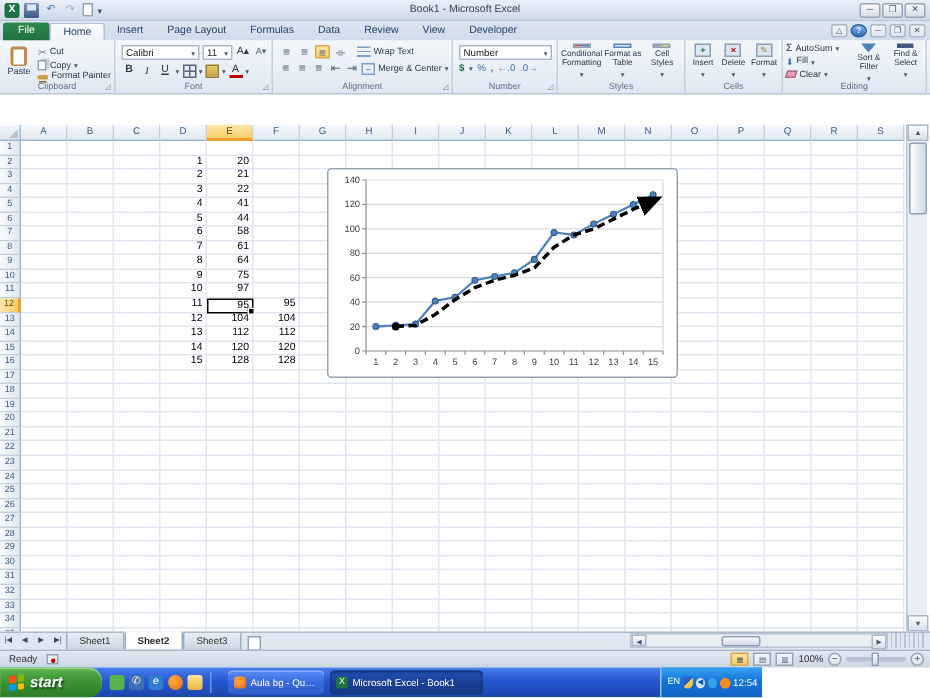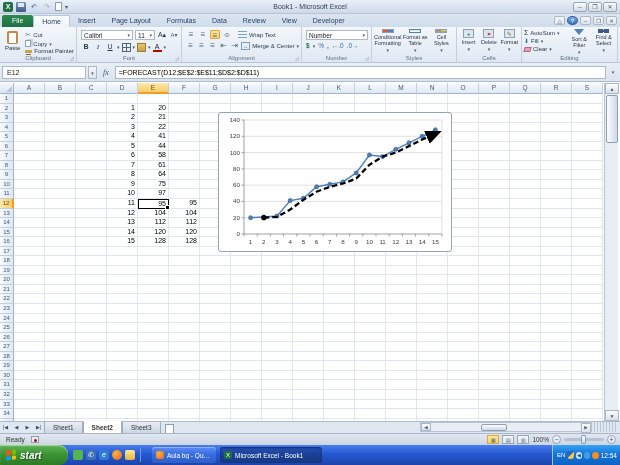--- a/index.html
+++ b/index.html
@@ -169,21 +169,21 @@
   .view-btn { width:12px; height:9px; border:1px solid #98a6b6; background:linear-gradient(#f5f8fb,#dde5ee);
     font-size:5px; line-height:8px; text-align:center; color:#4c5a6b; }
   .view-btn.on { background:linear-gradient(#fde79c,#f9cf62); border-color:#d9a64a; }
   .zoom-lvl { font-size:6.5px; color:#333; }
   .zbtn { width:9px; height:9px; border:1px solid #98a6b6; border-radius:50%; background:linear-gradient(#f5f8fb,#dde5ee);
     font-size:7px; line-height:7px; text-align:center; color:#4c5a6b; }
   .ztrack { width:40px; height:3px; background:#b6c2d2; border-radius:2px; position:relative; }
   .zthumb { position:absolute; left:17px; top:-3px; width:5px; height:9px; background:linear-gradient(#fdfdfe,#cfd9e6); border:1px solid #8ea0b5; border-radius:1px; }
 
   
-  .taskbar { position:absolute; left:0; top:445px; width:620px; height:20px;
+  .taskbar { position:absolute; left:0; top:445px; width:508px; height:20px;
     background:linear-gradient(#4a7ded,#2458d0 45%,#1c45ab); display:flex; align-items:center; z-index:10; }
   .start-btn { width:68px; height:20px; border-radius:0 9px 9px 0;
     background:linear-gradient(#61b456,#3c9434 45%,#2d7c26); box-shadow:inset 0 1px 1px #9fdc94;
     display:flex; align-items:center; gap:4px; padding-left:6px; }
   .flag-ic { width:10px; height:10px; transform:skewY(-8deg); display:grid; grid-template-columns:1fr 1fr; gap:1px; }
   .flag-ic div { border-radius:1px; }
   .start-txt { color:#fff; font-weight:bold; font-style:italic; font-size:10px; text-shadow:1px 1px 1px #1d4d18; }
   .ql { display:flex; align-items:center; gap:3px; padding:0 5px; }
   .ql-ic { width:10px; height:10px; border-radius:2px; font-size:7px; line-height:10px; text-align:center; color:#fff; }
   .ql-div { width:1px; height:14px; background:#6f96ee; margin:0 2px; }
@@ -405,27 +405,20 @@
       </div>
       <div class="bigbtn">
         <div class="binoc-ic"></div>
         <span class="rbtn-lbl">Find &amp; Select</span>
           <span class="caret">▾</span>
       </div>
       <div class="glabel">Editing</div>
     </div>
   </div>
 
-  <div class="fbar">
-    <div class="namebox">E12</div>
-    <div class="nb-caret">▾</div>
-    <div class="fx">fx</div>
-    <div class="finput">=FORECAST(D12;$E$2:$E$11;$D$2:$D$11)</div>
-    <div class="fbar-end">▾</div>
-  </div>
 
   <div class="grid-sec">
     <div class="headrow">
       <div class="corner"></div>
       <div style="display:flex;">
           <div class="col-h">A</div>
           <div class="col-h">B</div>
           <div class="col-h">C</div>
           <div class="col-h">D</div>
           <div class="col-h sel">E</div>

